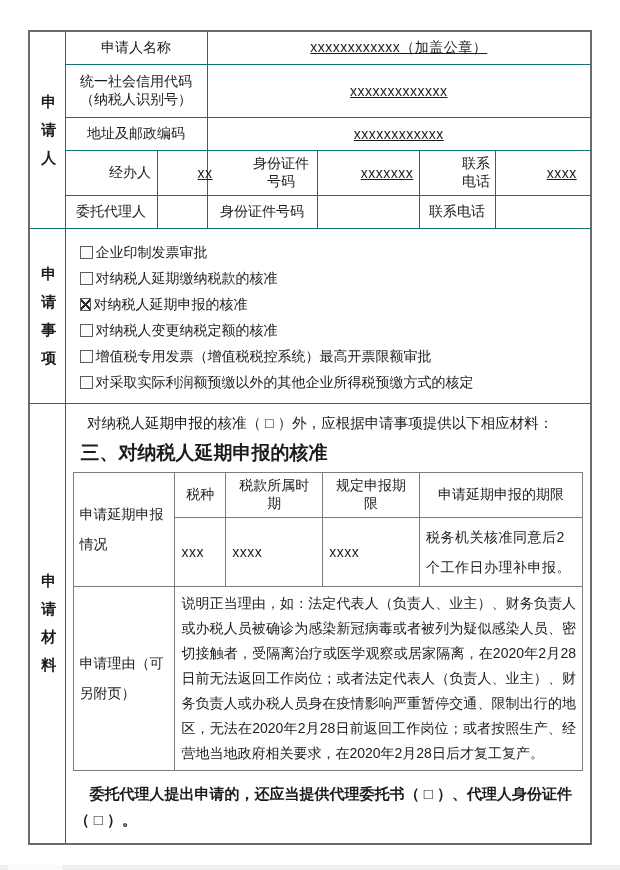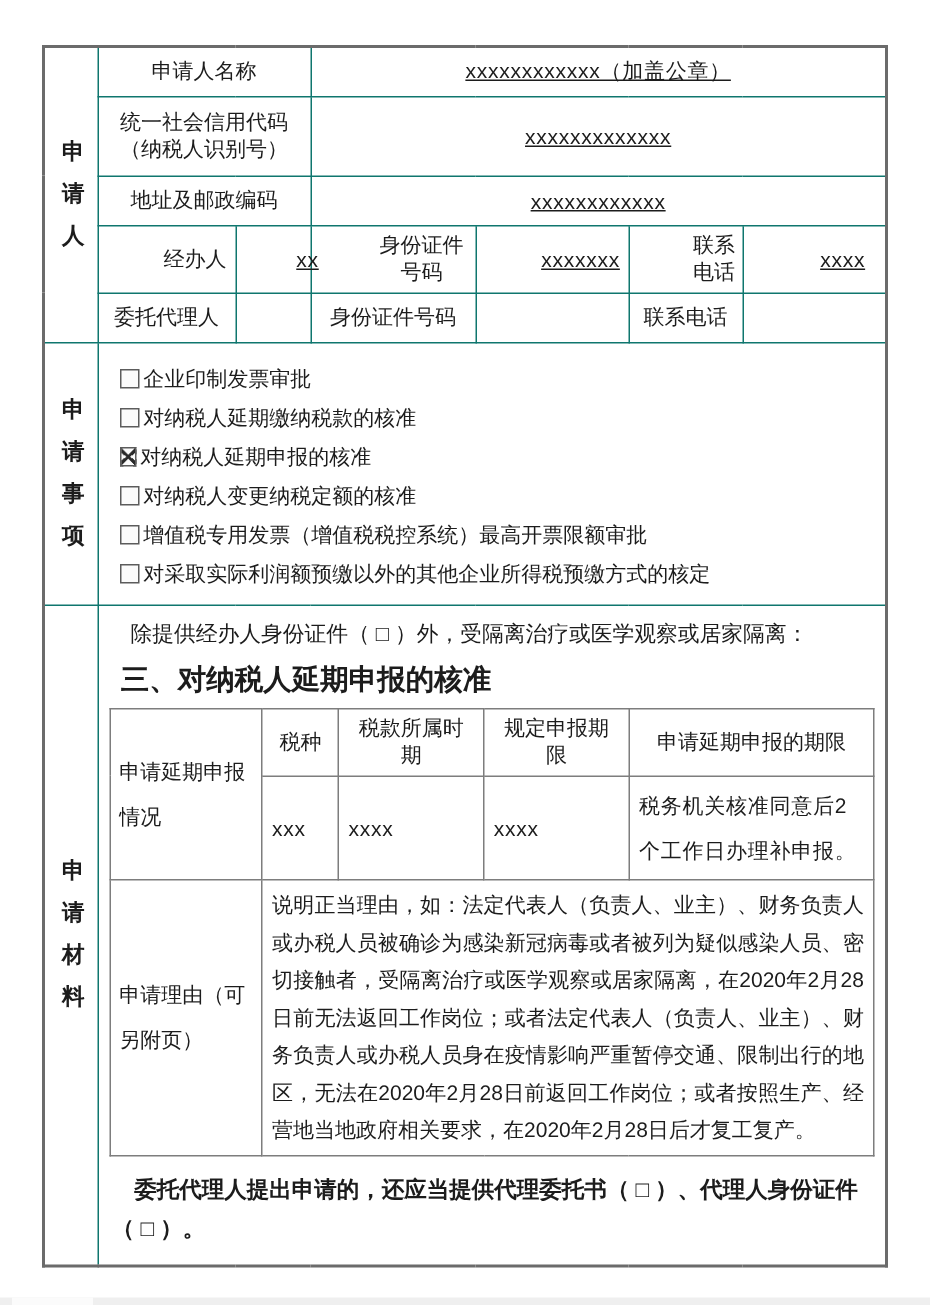--- a/index.html
+++ b/index.html
@@ -137,21 +137,21 @@
           <span class="cb"></span><span>对采取实际利润额预缴以外的其他企业所得税预缴方式的核定</span>
         </div>
       </td>
     </tr>
 
     <tr>
       <td class="vlabel">
         <div class="vtxt">申请材料</div>
       </td>
       <td class="materials-cell" colspan="6">
-        <div class="mat-intro">除提供经办人身份证件（ □ ）外，受隔离治疗或医学观察或居家隔离：</div>
+        <div class="mat-intro">对纳税人延期申报的核准（ □ ）外，应根据申请事项提供以下相应材料：</div>
         <div class="mat-heading">三、对纳税人延期申报的核准</div>
 
         <table class="inner">
           <colgroup>
             <col style="width:20%">
                 <col style="width:10%">
                 <col style="width:19%">
             <col style="width:19%">
                 <col style="width:32%">
           </colgroup>

